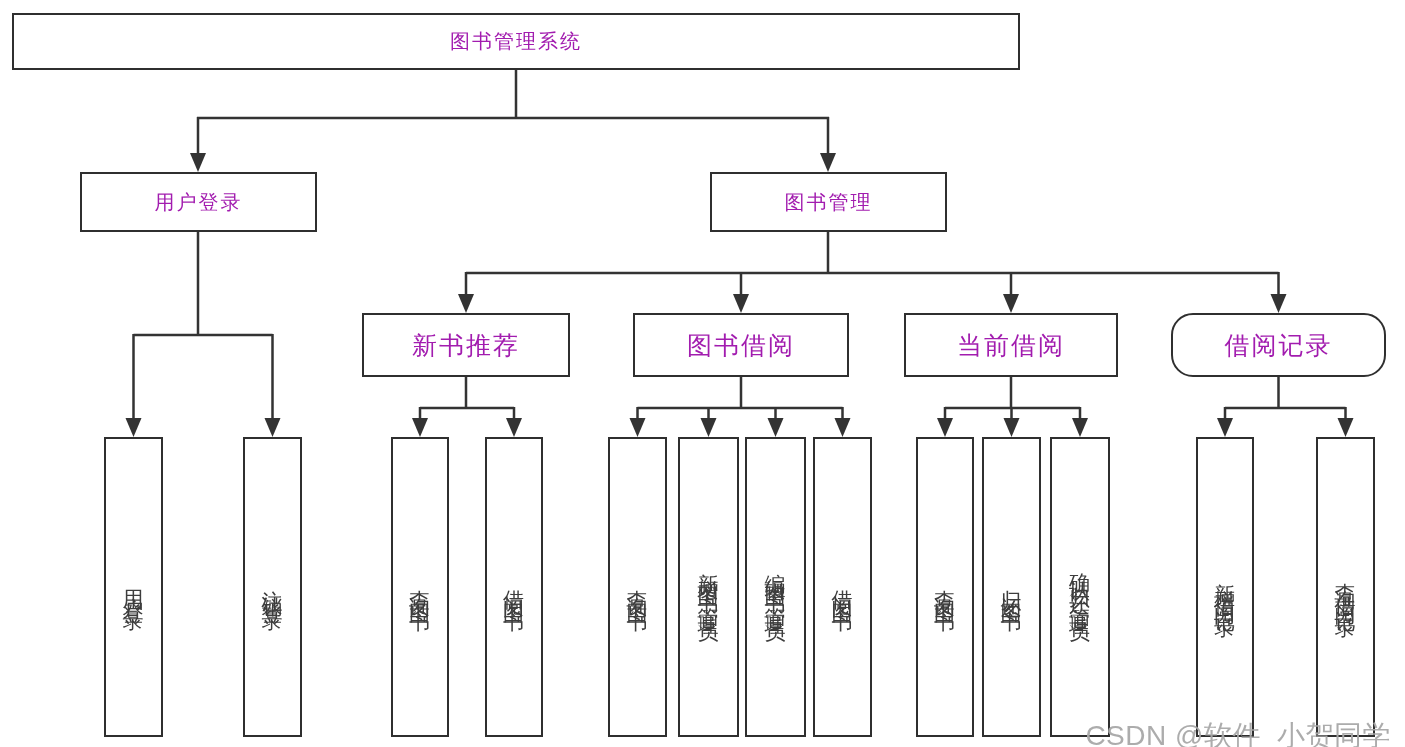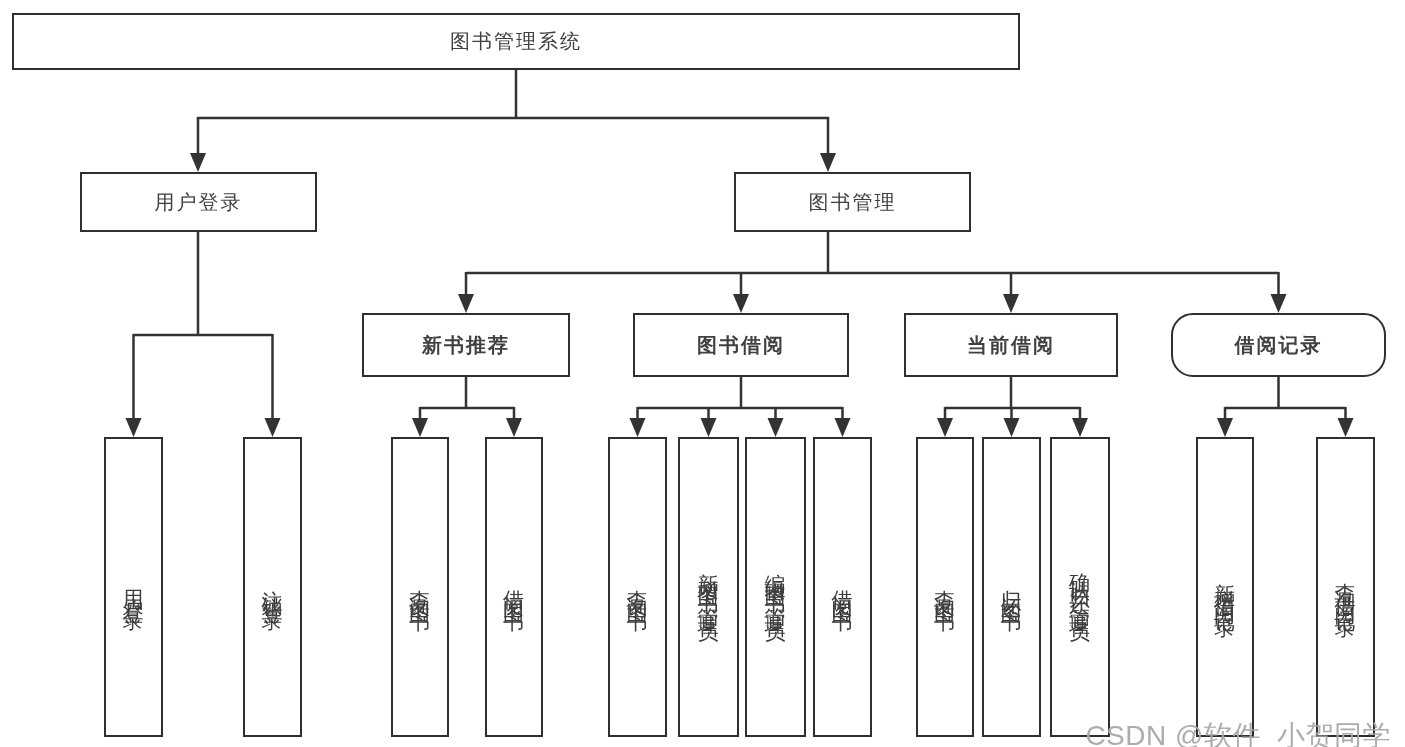--- a/index.html
+++ b/index.html
@@ -23,23 +23,23 @@
     border: 2.5px solid #2f2f2f;
     background: #ffffff;
     display: flex;
     align-items: center;
     justify-content: center;
   }
   .box.h span {
     font-size: 20px;
     letter-spacing: 2px;
     white-space: nowrap;
-    color: #404040;
+    color: #a21caf;
   }
-  .box.l3 span { font-size: 20px; font-weight: bold; }
+  .box.l3 span { font-size: 25px; }
   .box.v span {
     writing-mode: vertical-rl;
     text-orientation: mixed;
     font-size: 21px;
     letter-spacing: 7px;
     line-height: 1;
     color: #3d3d3d;
   }
   .watermark {
     position: absolute;
@@ -97,21 +97,21 @@
     </g>
   </svg>
 
   <div class="box h" style="left:12px; top:13px; width:1008px; height:57px;">
     <span>图书管理系统</span>
   </div>
 
   <div class="box h" style="left:80px; top:172px; width:237px; height:60px;">
     <span>用户登录</span>
   </div>
-  <div class="box h" style="left:710px; top:172px; width:237px; height:60px;margin-left:24px;">
+  <div class="box h" style="left:710px; top:172px; width:237px; height:60px;">
     <span>图书管理</span>
   </div>
 
   <div class="box h l3" style="left:362px; top:313px; width:208px; height:64px;">
     <span>新书推荐</span>
   </div>
   <div class="box h l3" style="left:633px; top:313px; width:216px; height:64px;">
     <span>图书借阅</span>
   </div>
   <div class="box h l3" style="left:904px; top:313px; width:214px; height:64px;">

